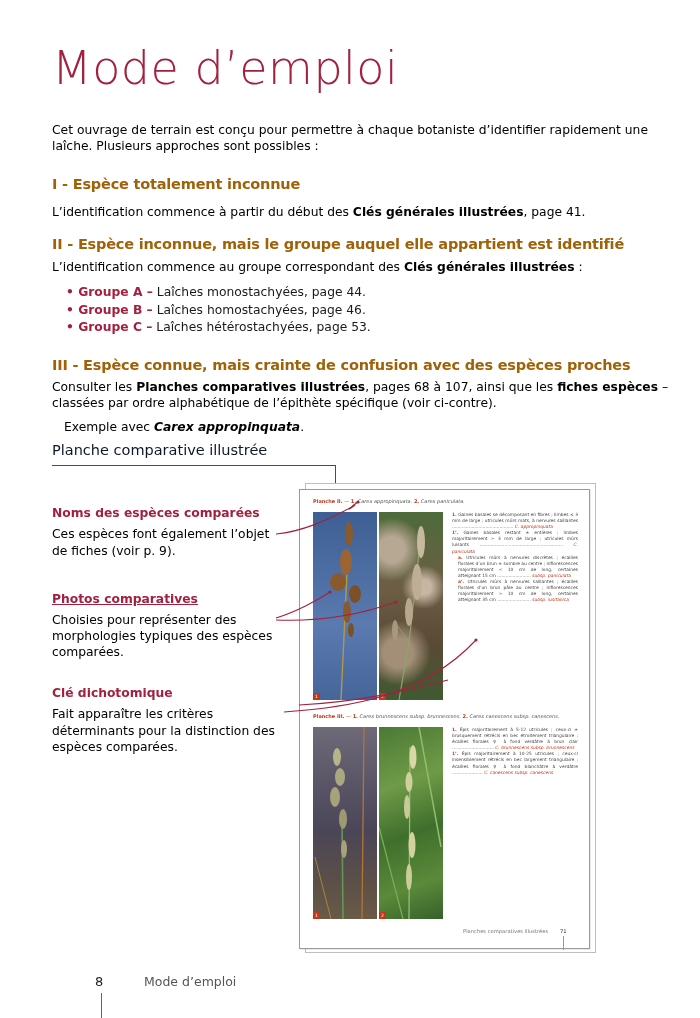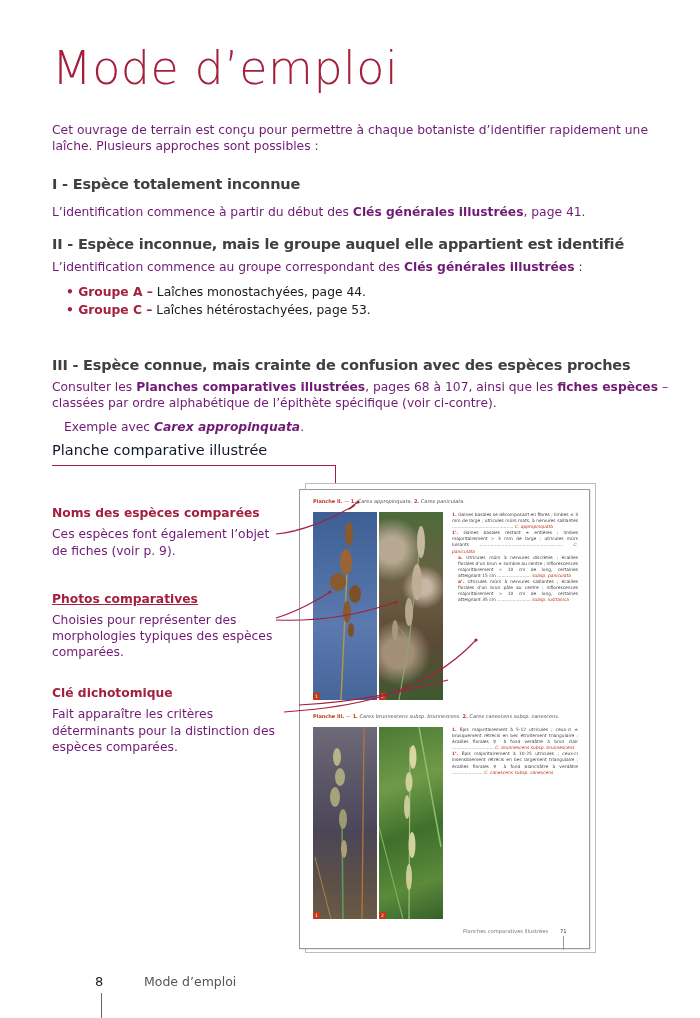--- a/index.html
+++ b/index.html
@@ -1,21 +1,21 @@
 <!DOCTYPE html>
 <html><head>
 <meta charset="utf-8">
 <style>
   * { margin:0; padding:0; box-sizing:border-box; }
   html, body { width:700px; height:1018px; background:#ffffff; overflow:hidden; }
   body { position:relative; font-family:"DejaVu Sans", sans-serif; color:#1a1a1a; }
   .abs { position:absolute; }
   .title { left:52px; top:40px; font-family:"DejaVu Sans", sans-serif; font-weight:200; font-size:46px; color:#a3203f; letter-spacing:0.5px; line-height:56px; }
-  .para { font-size:12.3px; line-height:16px; color:#701a75; }
-  .h2 { font-size:14.5px; font-weight:bold; color:#404040; letter-spacing:-0.2px; }
+  .para { font-size:12.3px; line-height:16px; color:#000000; }
+  .h2 { font-size:14.5px; font-weight:bold; color:#a16207; letter-spacing:-0.2px; }
   .h3 { font-size:14.5px; color:#0f172a; }
   .sub { font-size:12.3px; font-weight:bold; color:#a3203f;text-align:center; }
   .bullet-list { list-style:none; }
   .bullet-list li { font-size:12.3px; line-height:17.5px; }
   .bullet-list .b { color:#a3203f; font-weight:bold; }
   
   .pg-back { left:305px; top:483px; width:291px; height:470px; border:1px solid #bdbdbd; background:#fff; }
   .pg { left:299px; top:489px; width:291px; height:460px; border:1px solid #9a9a9a; background:#fff; box-shadow:1px 1px 1px rgba(0,0,0,0.08); }
   .pl-cap { font-size:5px; color:#555; white-space:nowrap; font-style:italic; }
   .pl-cap .r { color:#c2381b; font-style:normal; font-weight:bold; }
@@ -36,20 +36,21 @@
 
 <p class="abs para" style="left:52px; top:122px; width:622px;">Cet ouvrage de terrain est conçu pour permettre à chaque botaniste d’identifier rapidement une laîche. Plusieurs approches sont possibles :</p>
 
 <div class="abs h2" style="left:52px; top:176px;">I - Espèce totalement inconnue</div>
 <p class="abs para" style="left:52px; top:204px; width:622px;"><span>L’identification commence à partir du début des </span><b>Clés générales illustrées</b><span>, page 41.</span></p>
 
 <div class="abs h2" style="left:52px; top:236px;">II - Espèce inconnue, mais le groupe auquel elle appartient est identifié</div>
 <p class="abs para" style="left:52px; top:259px; width:622px;"><span>L’identification commence au groupe correspondant des </span><b>Clés générales illustrées</b><span> :</span></p>
 <ul class="abs bullet-list" style="left:66px; top:284px;">
   <li><span class="b">• Groupe A –</span><span> Laîches monostachyées, page 44.</span></li>
+  <li><span class="b">• Groupe B –</span><span> Laîches homostachyées, page 46.</span></li>
   <li><span class="b">• Groupe C –</span><span> Laîches hétérostachyées, page 53.</span></li>
 </ul>
 
 <div class="abs h2" style="left:52px; top:357px;">III - Espèce connue, mais crainte de confusion avec des espèces proches</div>
 <p class="abs para" style="left:52px; top:379px; width:622px;"><span>Consulter les </span><b>Planches comparatives illustrées</b><span>, pages 68 à 107, ainsi que les </span><b>fiches espèces</b><span> – classées par ordre alphabétique de l’épithète spécifique (voir ci-contre).</span></p>
 <p class="abs para" style="left:52px; top:419px;margin-left:12px;"><span>Exemple avec </span><b><i>Carex appropinquata</i></b><span>.</span></p>
 
 <div class="abs h3" style="left:52px; top:442px;">Planche comparative illustrée</div>
 <div class="abs" style="left:52px; top:465px; width:284px; height:1px; background:#a3203f;"></div>
 <div class="abs" style="left:335px; top:465px; width:1.3px; height:28px; background:#a3203f;"></div>

